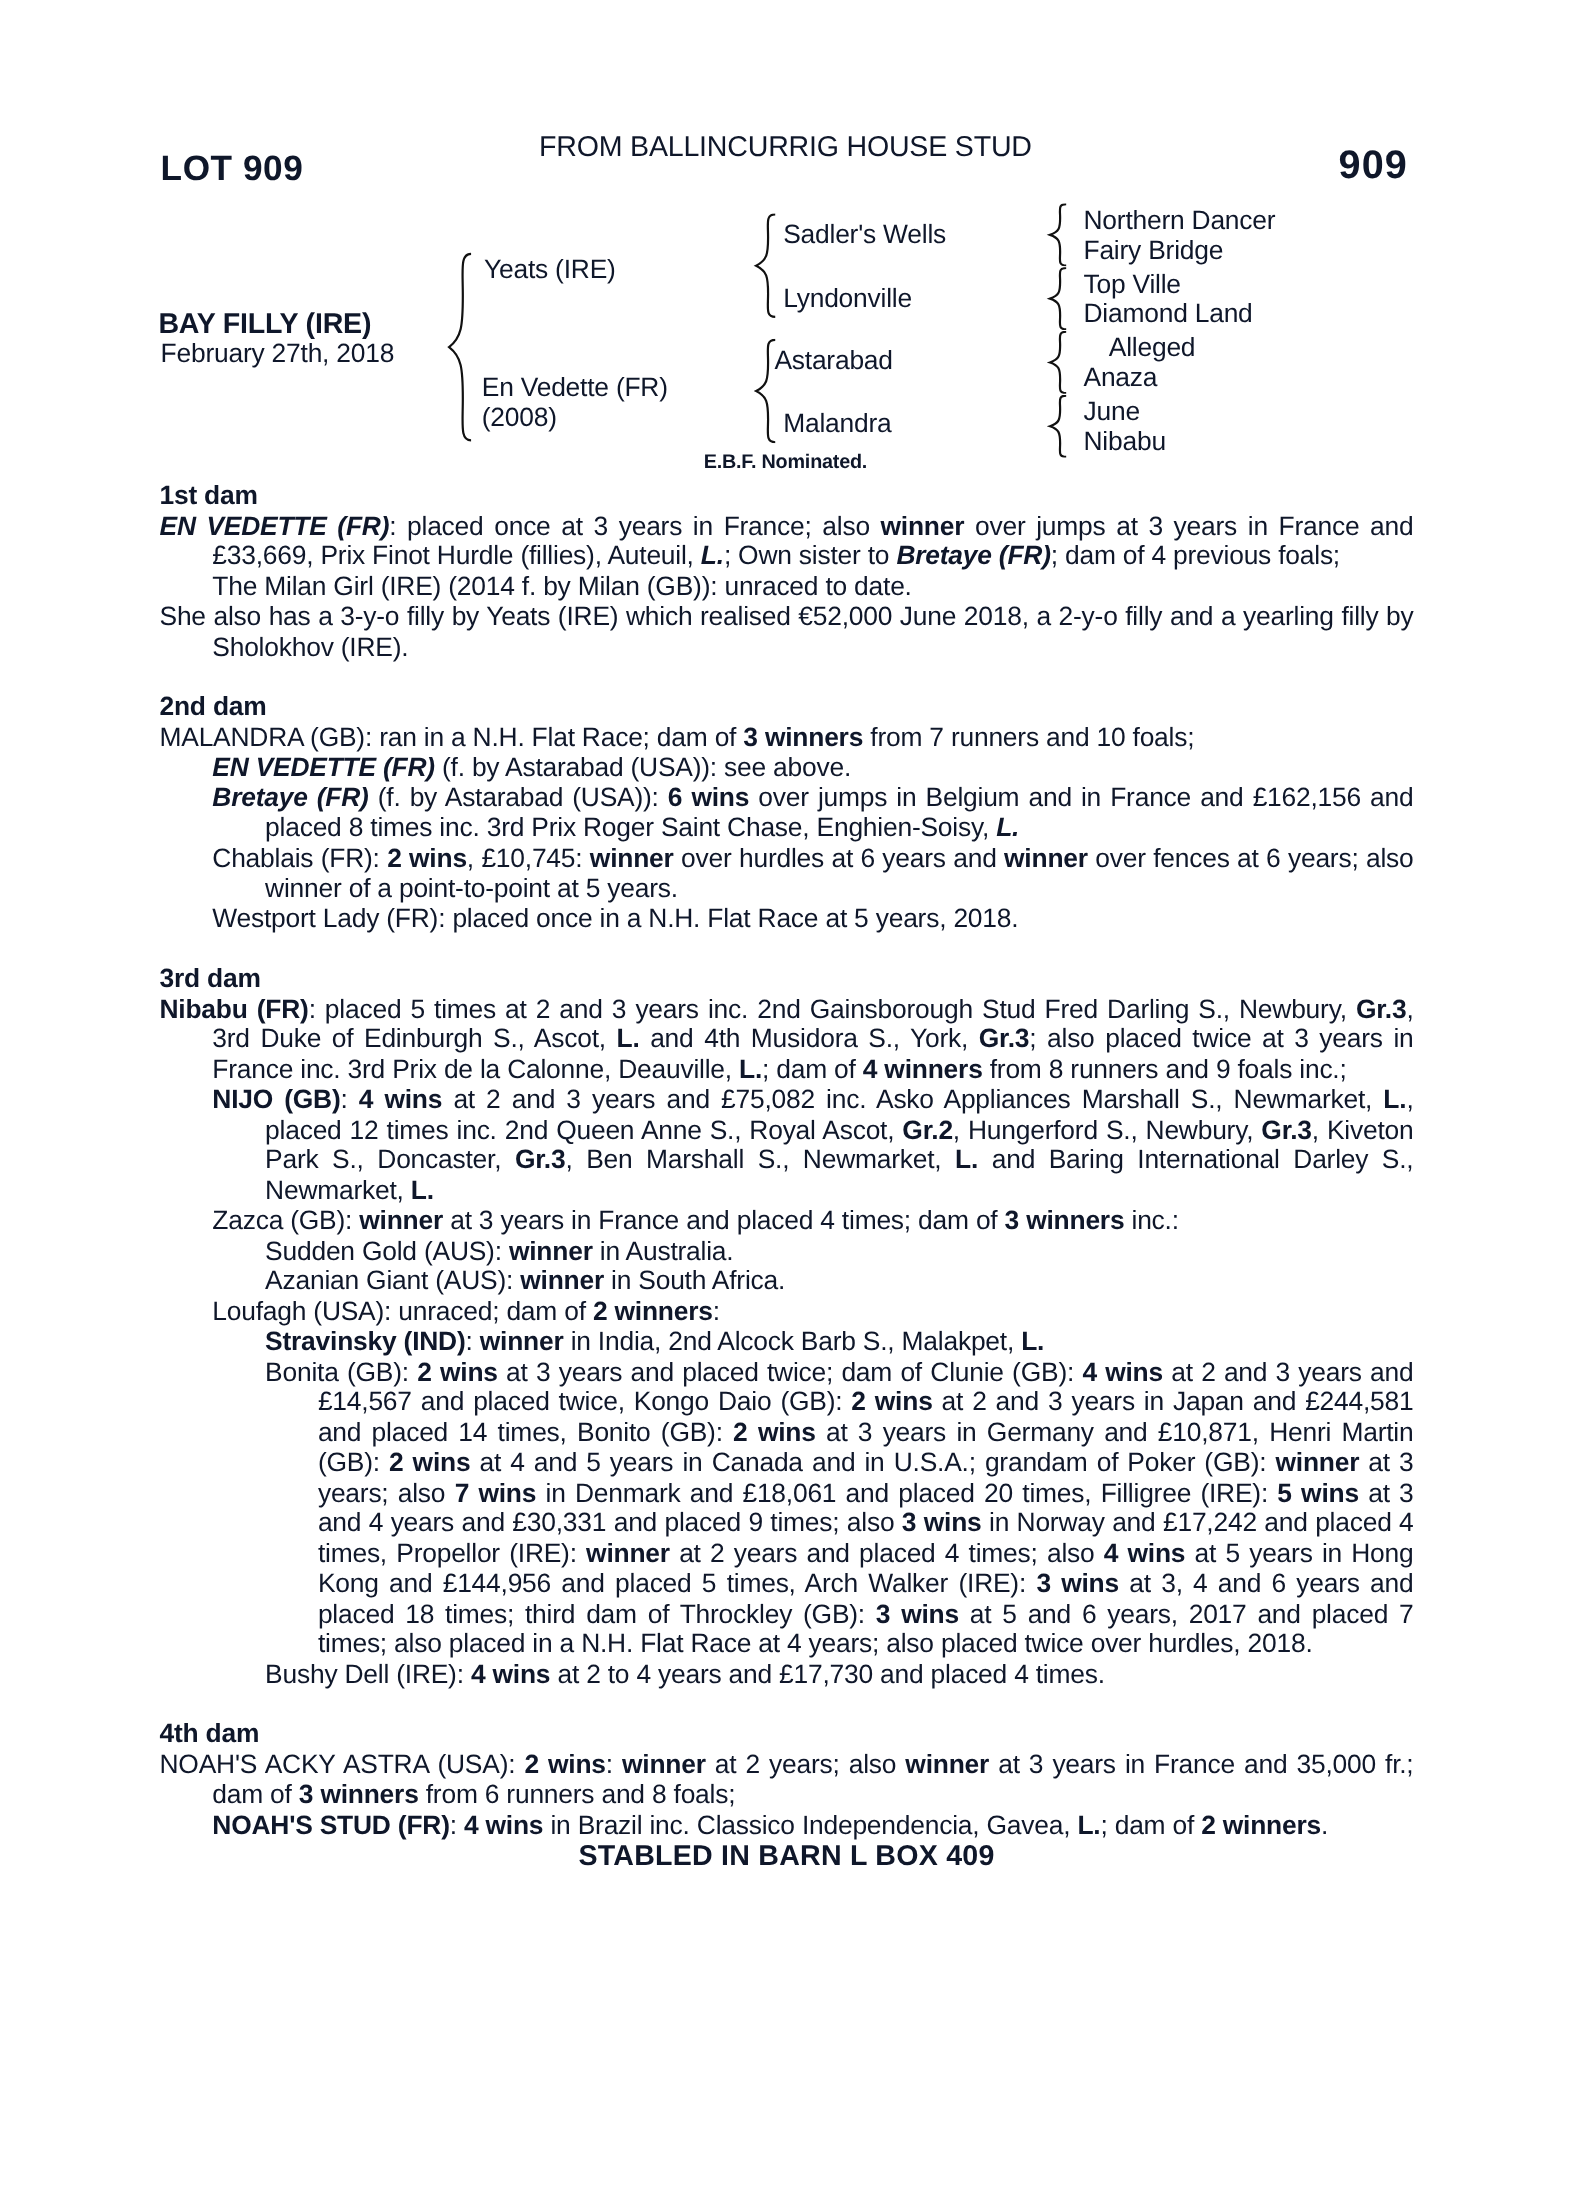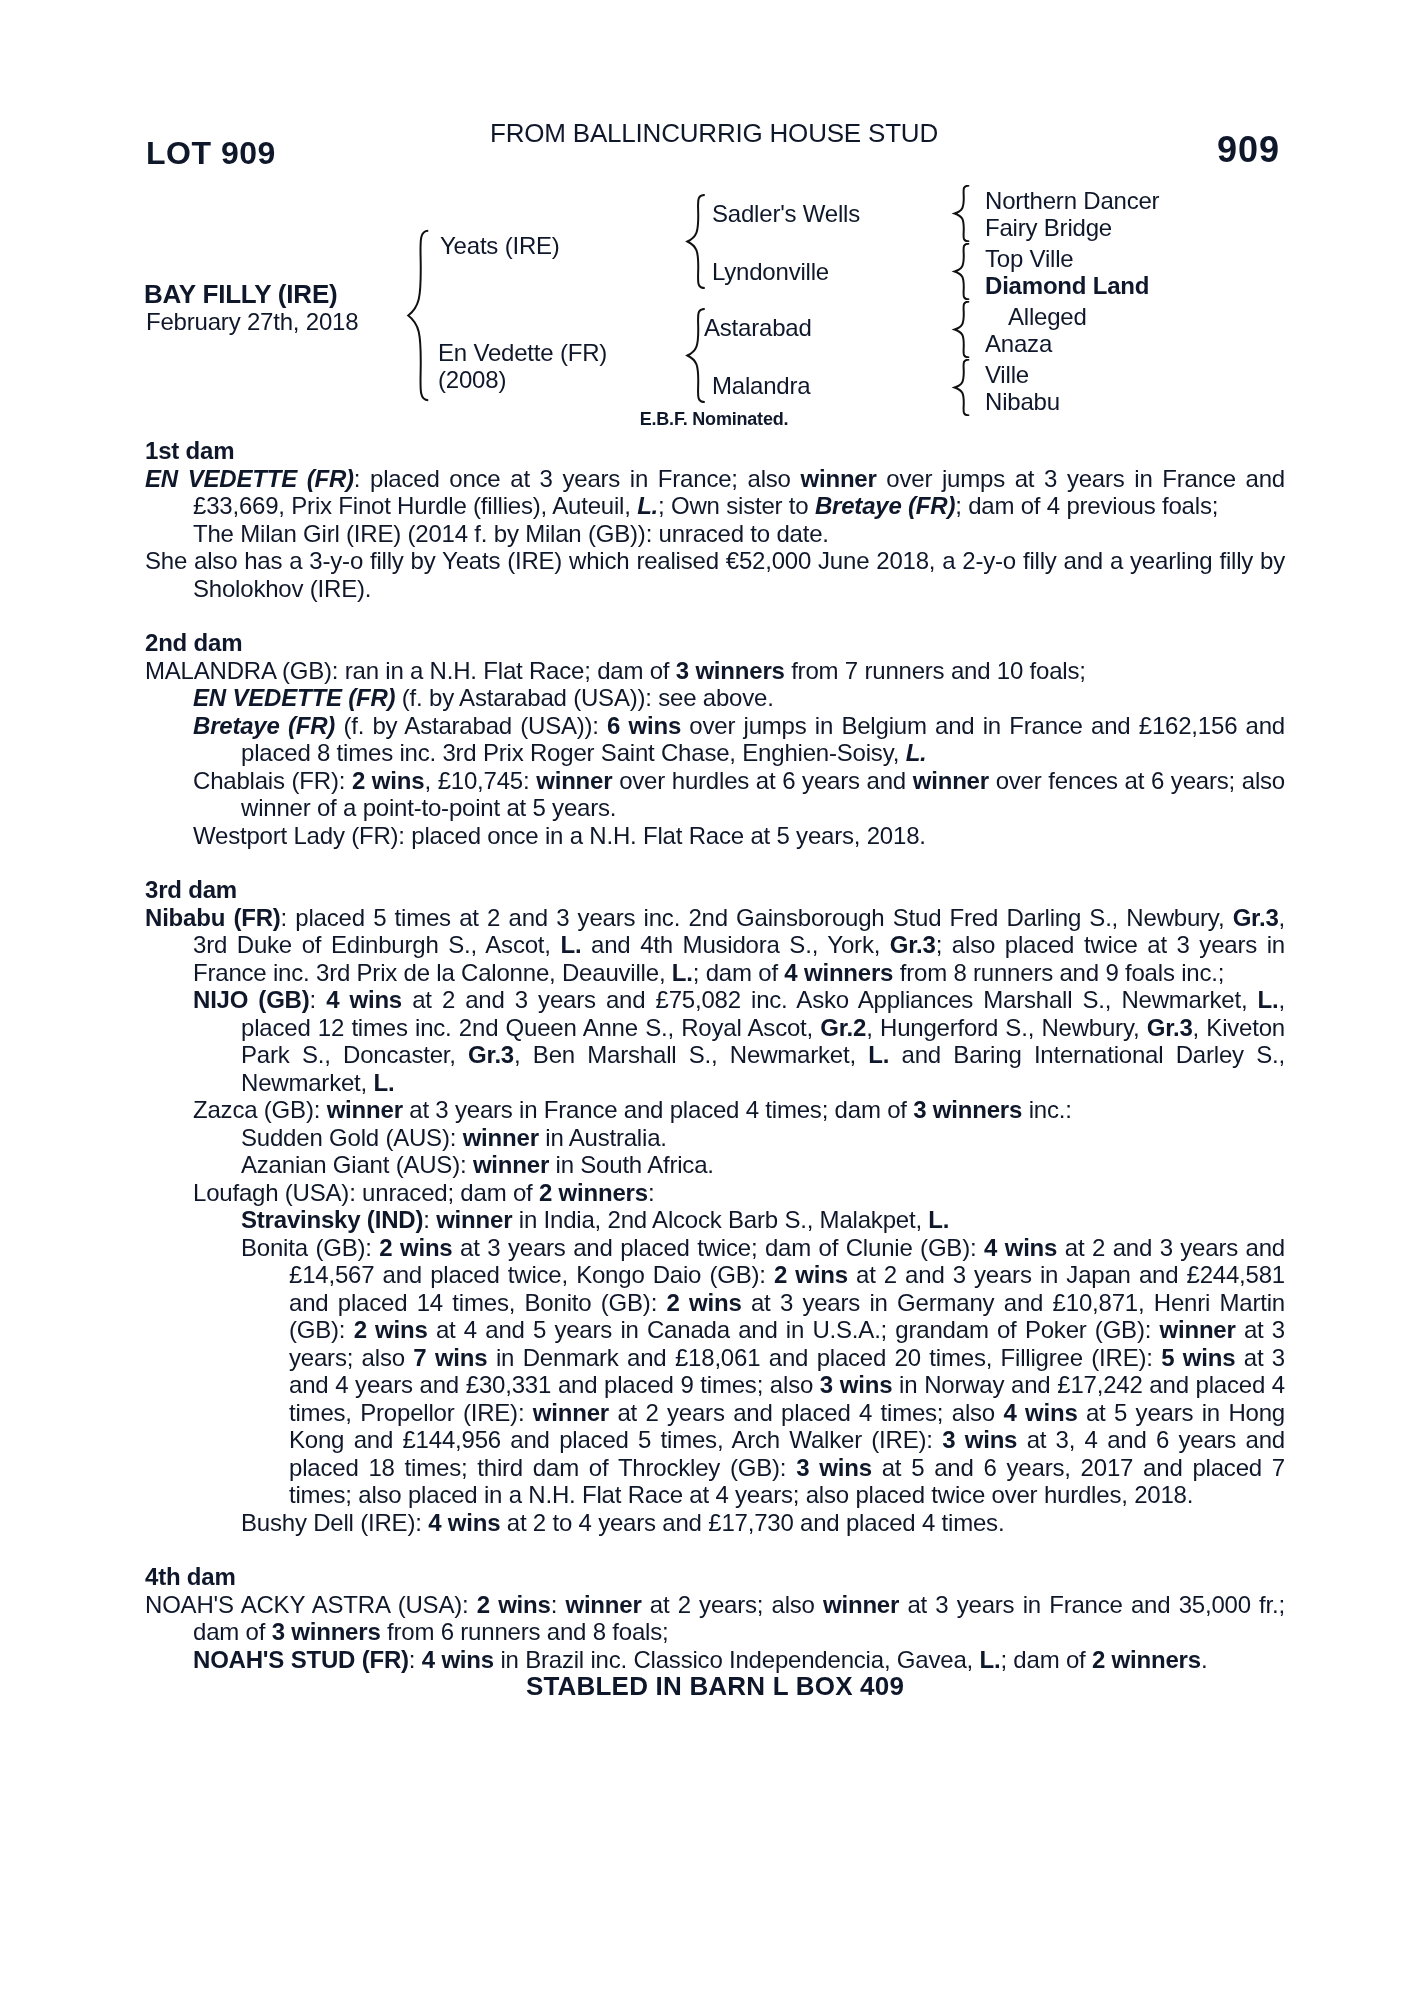--- a/index.html
+++ b/index.html
@@ -24,21 +24,21 @@
   .sire-name{left:440px;top:233px;}
   .dam-name{left:438px;top:340px;}
   .dam-year{left:438px;top:367px;}
   .g3-0{left:712px;top:201px;}
   .g3-1{left:712px;top:259px;}
   .g3-2{left:704px;top:315px;}
   .g3-3{left:712px;top:373px;}
   .g4-0{left:985px;top:188px;}
   .g4-1{left:985px;top:215px;}
   .g4-2{left:985px;top:246px;}
-  .g4-3{left:985px;top:273px;font-weight:bold;}
+  .g4-3{left:985px;top:273px;}
   .g4-4{left:985px;top:304px;margin-left:23px;}
   .g4-5{left:985px;top:331px;}
   .g4-6{left:985px;top:362px;}
   .g4-7{left:985px;top:389px;}
   .brace{position:absolute;}
   .brace-main{left:402px;top:229px;width:30px;height:173px;}
   .brace-g3a{left:682px;top:194px;width:26px;height:95px;}
   .brace-g3b{left:682px;top:308px;width:26px;height:95px;}
   .brace-g4a{left:950px;top:185px;width:22px;height:57px;}
   .brace-g4b{left:950px;top:243px;width:22px;height:57px;}
@@ -103,21 +103,21 @@
     <svg class="brace brace-g4d" viewBox="0 0 24 100" preserveAspectRatio="none">
         <path d="M21,1 C13,1 15,9 15,23 C15,39 14,45 5,50 C14,55 15,61 15,77 C15,91 13,99 21,99" fill="none" stroke="#111" stroke-width="2" vector-effect="non-scaling-stroke"></path>
       </svg>
 
     <div class="ped-item g4-0">Northern Dancer</div>
     <div class="ped-item g4-1">Fairy Bridge</div>
     <div class="ped-item g4-2">Top Ville</div>
     <div class="ped-item g4-3">Diamond Land</div>
     <div class="ped-item g4-4">Alleged</div>
     <div class="ped-item g4-5">Anaza</div>
-    <div class="ped-item g4-6">Ville</div>
+    <div class="ped-item g4-6">June</div>
     <div class="ped-item g4-7">Nibabu</div>
 
     <div class="ebf">E.B.F. Nominated.</div>
   </div>
 
   <div class="body-text">
 
     <div class="section">
       <div class="dam-heading">1st dam</div>
       <div class="para ind0"><span class="bi">EN VEDETTE (FR)</span><span>: placed once at 3 years in France; also </span><span class="b">winner</span><span> over jumps at 3 years in France and £33,669, Prix Finot Hurdle (fillies), Auteuil, </span><span class="bi">L.</span><span>; Own sister to </span><span class="bi">Bretaye (FR)</span><span>; dam of 4 previous foals;</span></div>

